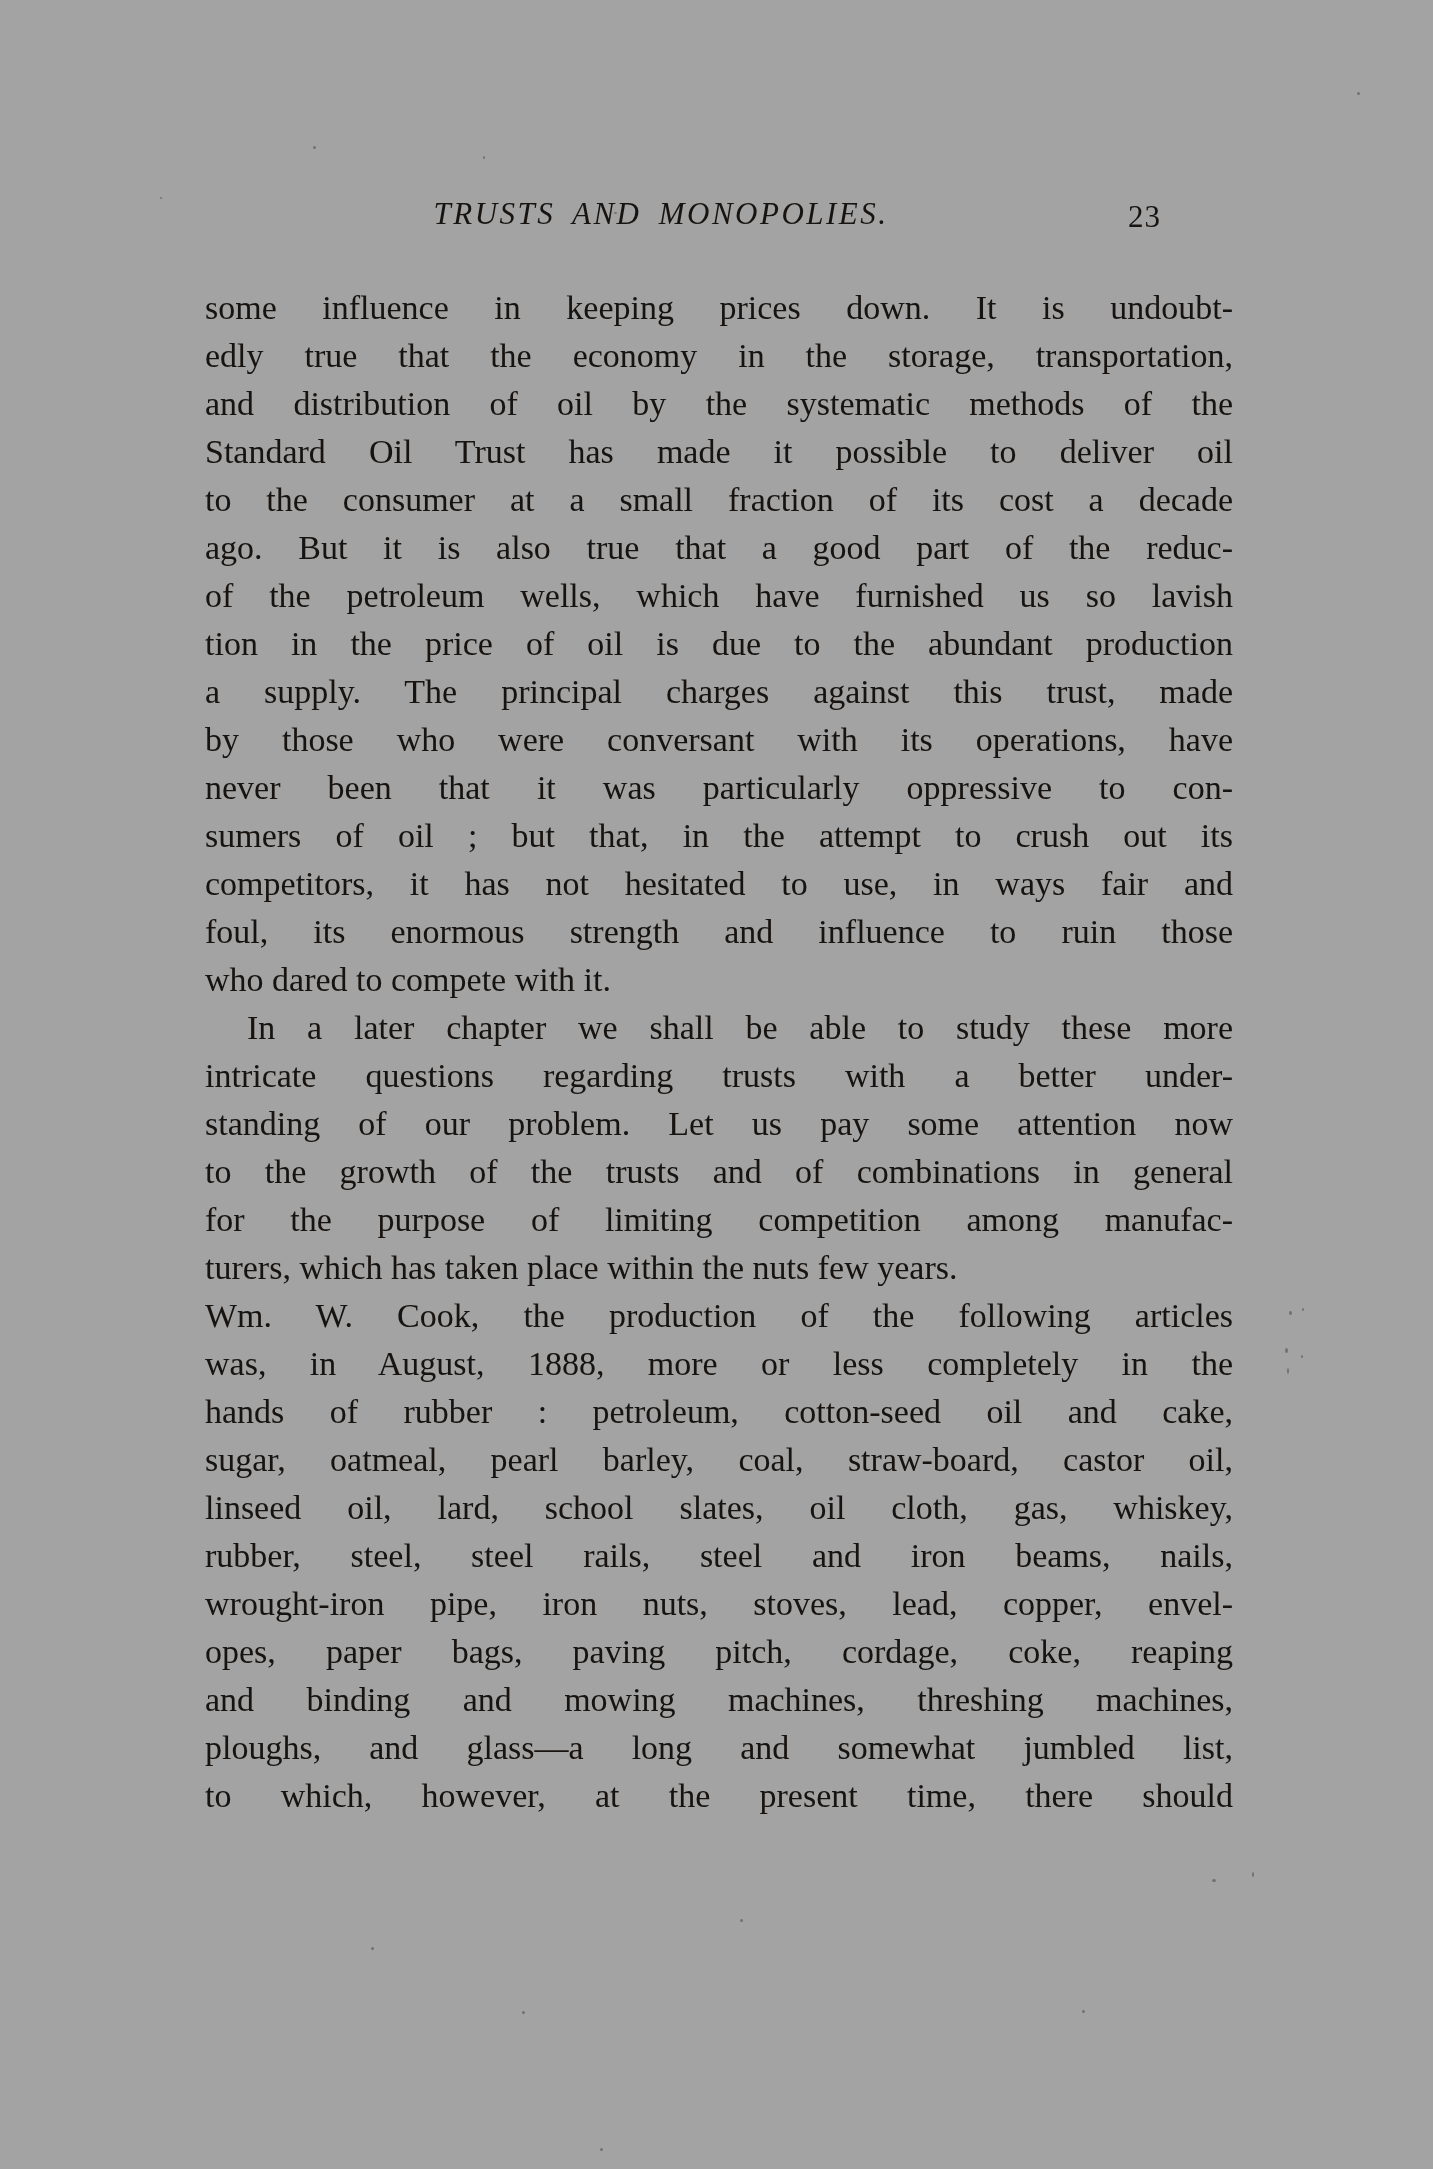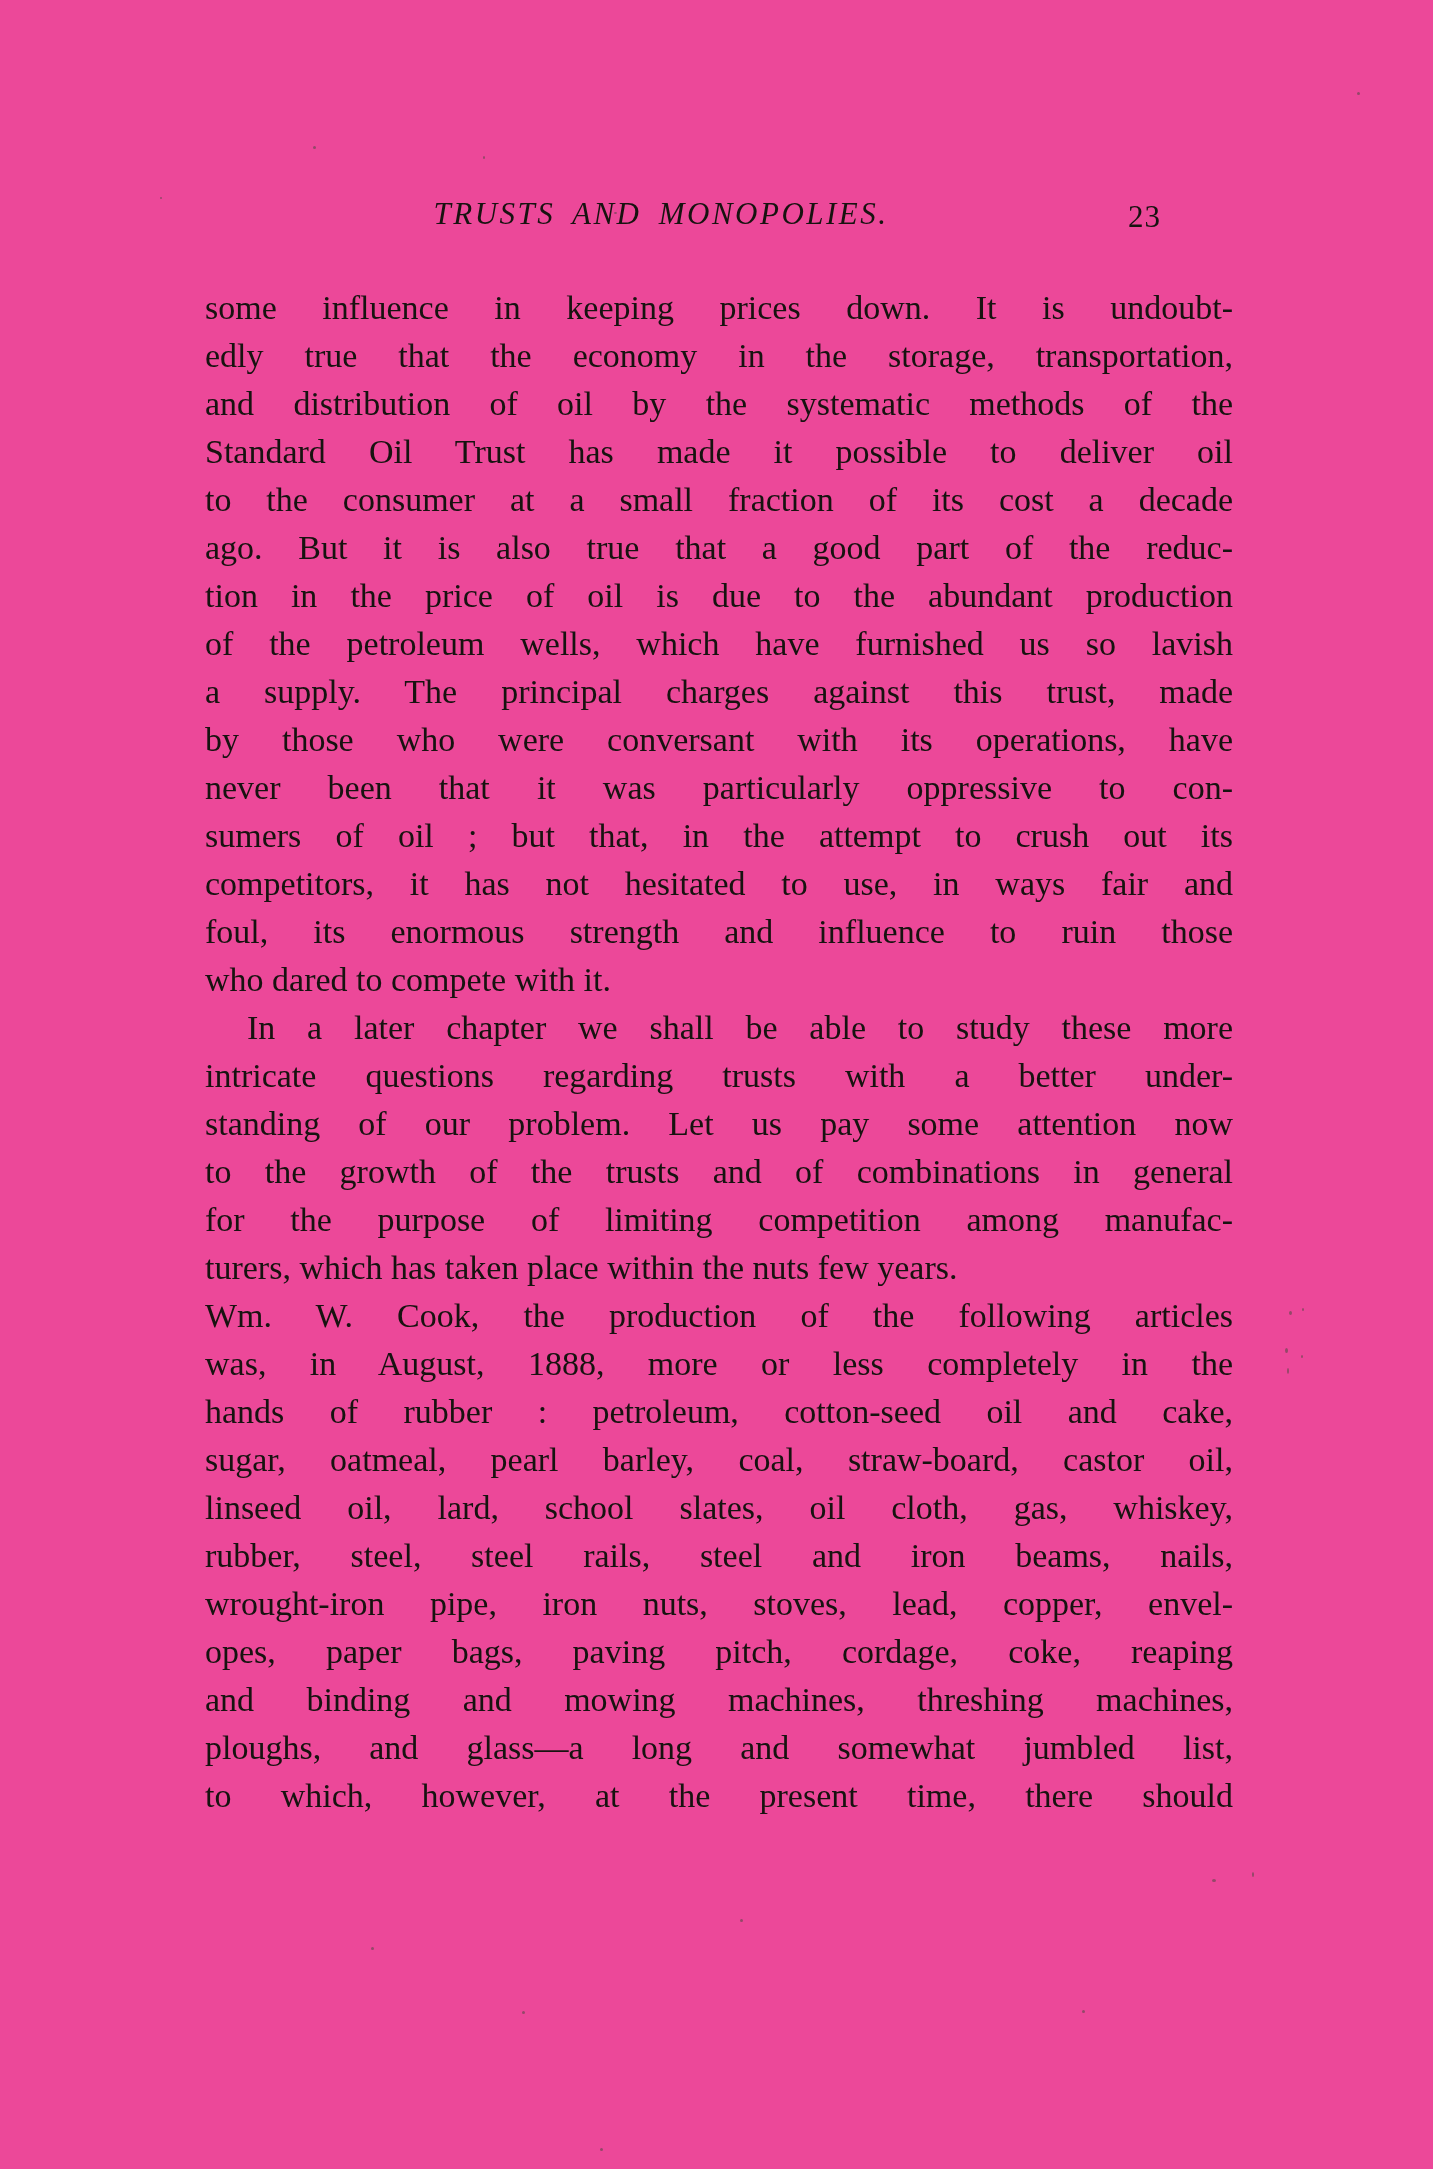--- a/index.html
+++ b/index.html
@@ -1,20 +1,20 @@
 <!DOCTYPE html>
 <html><head>
 <meta charset="utf-8">
 <style>
   html,body{margin:0;padding:0;background:#ffffff;}
   .page{
     position:relative;
     width:1433px;height:2169px;
     background:#fefefdc;
-    background-color:#ec4899;
+    background-color:#a3a3a3;
     overflow:hidden;
     font-family:"Liberation Serif", serif;
     color:#171310;
   }
   .running-head{
     position:absolute;
     top:196px;left:205px;width:1028px;
     height:52px;
   }
   .running-title{
@@ -64,22 +64,22 @@
     <span class="page-number">23</span>
   </div>
 
   <div class="text-block">
       <div class="line">some influence in keeping prices down. It is undoubt-</div>
       <div class="line">edly true that the economy in the storage, transportation,</div>
       <div class="line">and distribution of oil by the systematic methods of the</div>
       <div class="line">Standard Oil Trust has made it possible to deliver oil</div>
       <div class="line">to the consumer at a small fraction of its cost a decade</div>
       <div class="line">ago. But it is also true that a good part of the reduc-</div>
+      <div class="line">of the petroleum wells, which have furnished us so lavish</div>
       <div class="line">tion in the price of oil is due to the abundant production</div>
-      <div class="line">of the petroleum wells, which have furnished us so lavish</div>
       <div class="line">a supply. The principal charges against this trust, made</div>
       <div class="line">by those who were conversant with its operations, have</div>
       <div class="line">never been that it was particularly oppressive to con-</div>
       <div class="line">sumers of oil ; but that, in the attempt to crush out its</div>
       <div class="line">competitors, it has not hesitated to use, in ways fair and</div>
       <div class="line">foul, its enormous strength and influence to ruin those</div>
       <div class="line noju">who dared to compete with it.</div>
       <div class="line ind">In a later chapter we shall be able to study these more</div>
       <div class="line">intricate questions regarding trusts with a better under-</div>
       <div class="line">standing of our problem. Let us pay some attention now</div>

